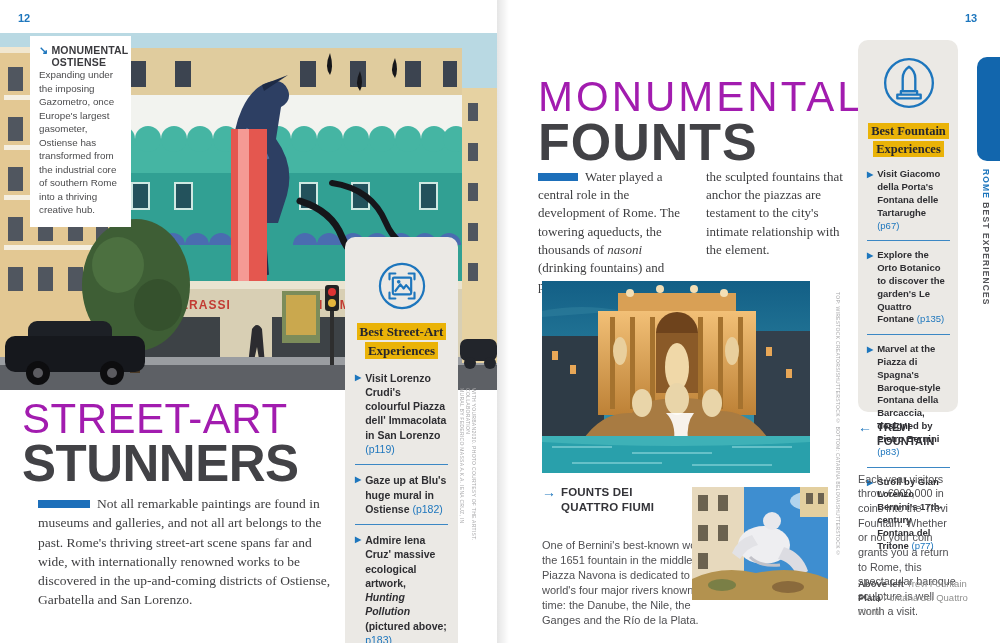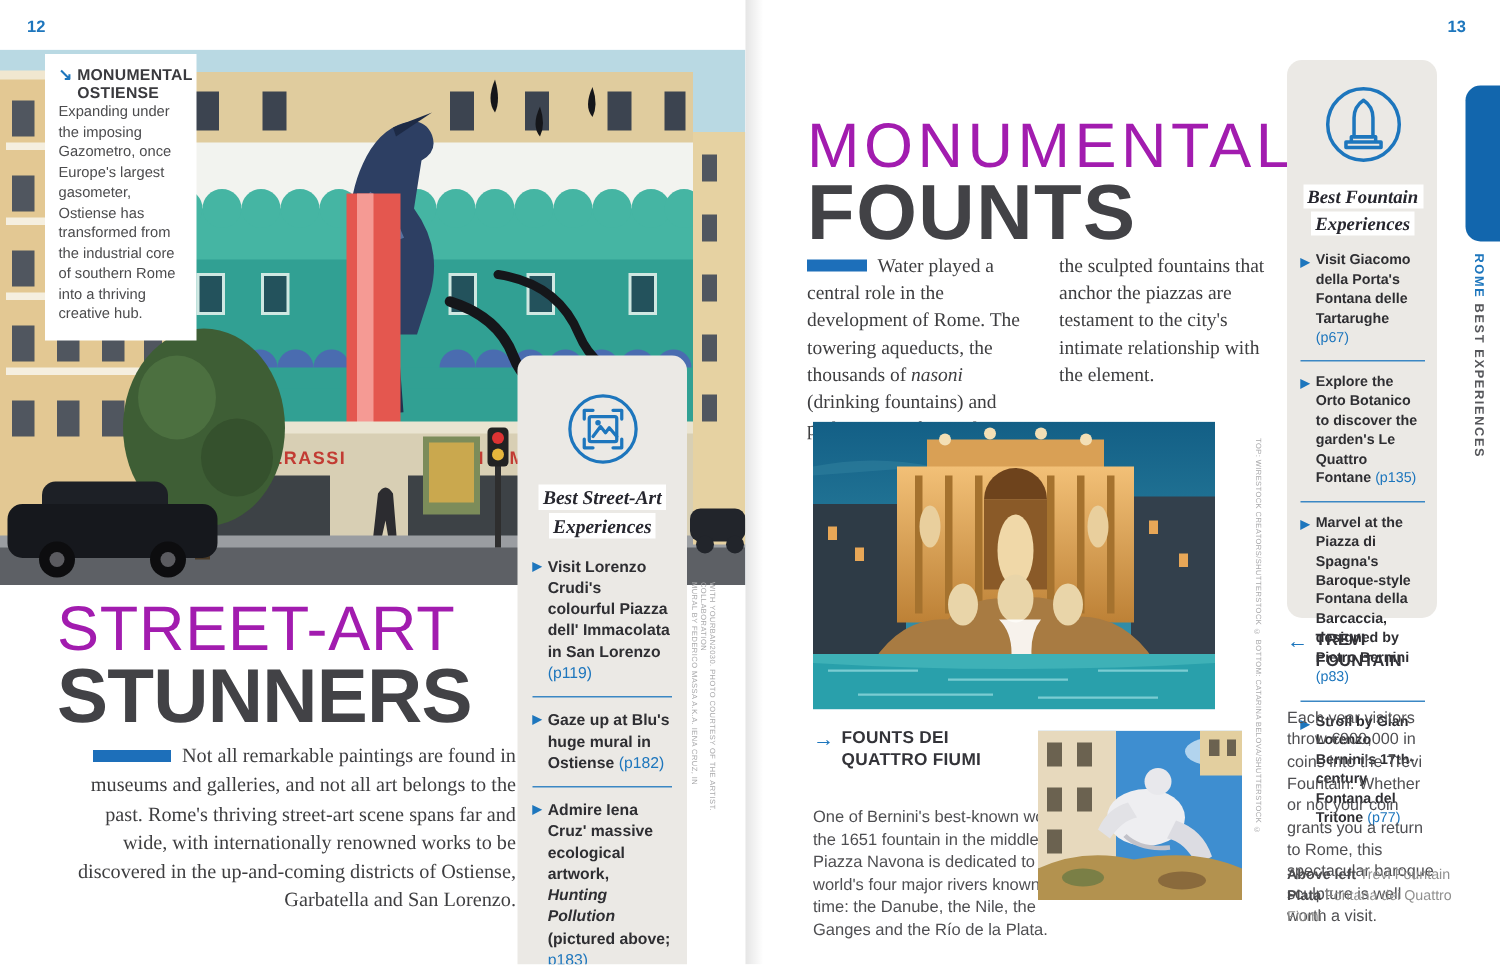--- a/index.html
+++ b/index.html
@@ -37,21 +37,21 @@
   .sidebox{position:absolute;background:#ebe9e5;box-sizing:border-box;}
   #sidebar-left{left:345px;top:227px;width:113px;height:498px;border-radius:10px 10px 0 0;
                 padding:24px 10px 0 10px;margin-top:10px;}
   #sidebar-right{left:858px;top:40px;width:100px;height:372px;border-radius:10px;
                  padding:16px 8px 0 9px;}
   .side-icon{display:block;margin:0 auto;}
   .side-title{text-align:center;font-family:"Liberation Serif",serif;font-weight:bold;
               color:#26262e;margin-top:12px;line-height:1.45;}
   #sidebar-left .side-title{font-size:13px;}
   #sidebar-right .side-title{font-size:12.5px;}
-  .side-title span{background:#ffffff;padding:1px 3px;font-style:italic;}
+  .side-title span{background:#eab308;padding:1px 3px;}
   .side-items{margin-top:10px;}
   .side-item{display:flex;gap:4px;color:#2e2e32;font-weight:bold;}
   #sidebar-left .side-item{font-size:10.5px;line-height:1.36;}
   #sidebar-right .side-item{font-size:9.5px;line-height:1.35;}
   .side-item .bullet{color:#1d76bd;font-size:8px;padding-top:2px;}
   .side-item .ref{color:#1d76bd;font-weight:normal;}
   .side-div{border:none;border-top:1.5px solid #3b87c4;margin:8px 0;}
 
   
   .cap-head{display:flex;gap:5px;font-weight:bold;color:#333338;}
@@ -254,26 +254,26 @@
     <div class="callout-head">
       <span class="arr">↘</span>
       <div>
         <div>MONUMENTAL</div>
         <div>OSTIENSE</div>
       </div>
     </div>
     <div class="callout-body">Expanding under the imposing Gazometro, once Europe's largest gasometer, Ostiense has transformed from the industrial core of southern Rome into a thriving creative hub.</div>
   </div>
 
-  <div class="abs" style="left:38px;top:398px;">
+  <div class="abs" style="left:22px;top:398px;">
     <div class="h-line1">STREET-ART</div>
     <div class="h-line2">STUNNERS</div>
   </div>
 
-  <p class="abs serif" id="intro-left" style="margin:0;text-align:right;">
+  <p class="abs serif" id="intro-left" style="margin:0;">
     <span class="lead-dash"></span><span>Not all remarkable paintings are found in museums and galleries, and not all art belongs to the past. Rome's thriving street-art scene spans far and wide, with internationally renowned works to be discovered in the up-and-coming districts of Ostiense, Garbatella and San Lorenzo.</span>
   </p>
 
   <div class="sidebox" id="sidebar-left">
     <svg class="side-icon" width="50" height="50" viewBox="0 0 60 60">
       <g fill="none" stroke="#1d76bd" stroke-width="2.6" stroke-linecap="round" stroke-linejoin="round">
         <circle cx="30" cy="30" r="26.5"></circle>
         <path d="M22 15 h-7 v7 M38 15 h7 v7 M15 38 v7 h7 M45 38 v7 h-7"></path>
         <rect x="19" y="20" width="22" height="20" rx="1.5"></rect>
         <path d="M22 36 l6 -8 l4 5 l3 -4 l6 7"></path>

